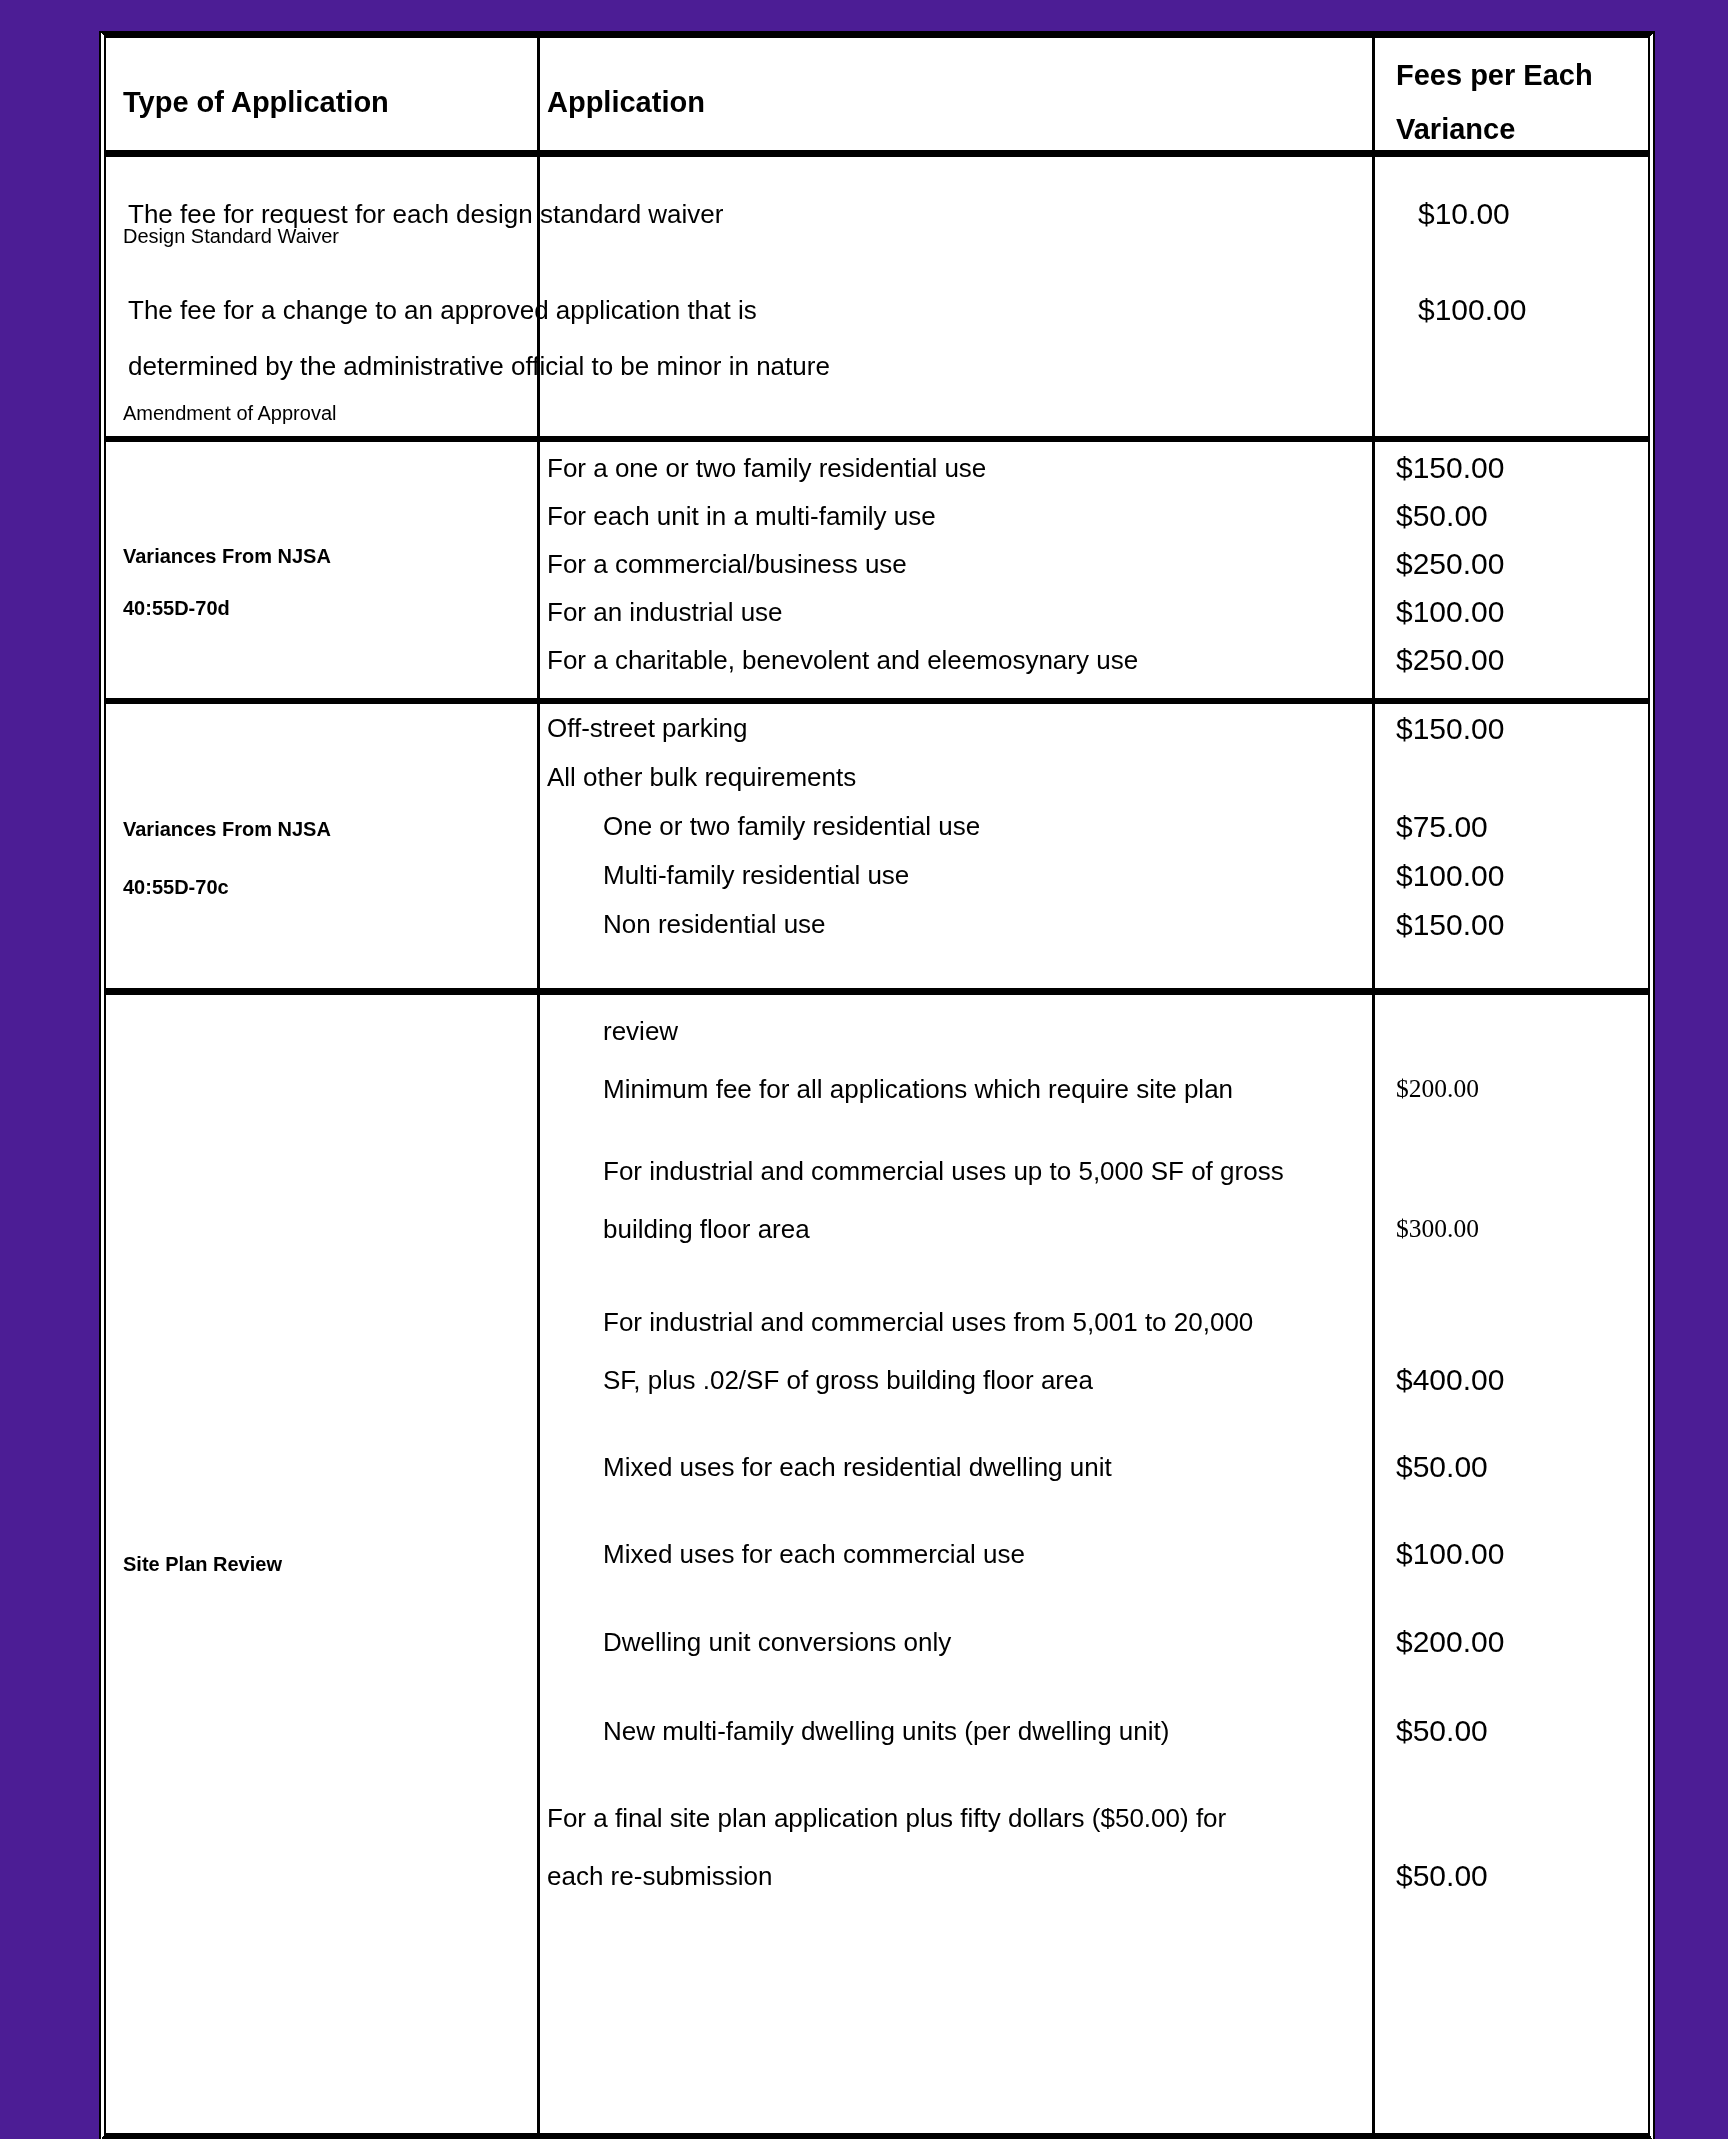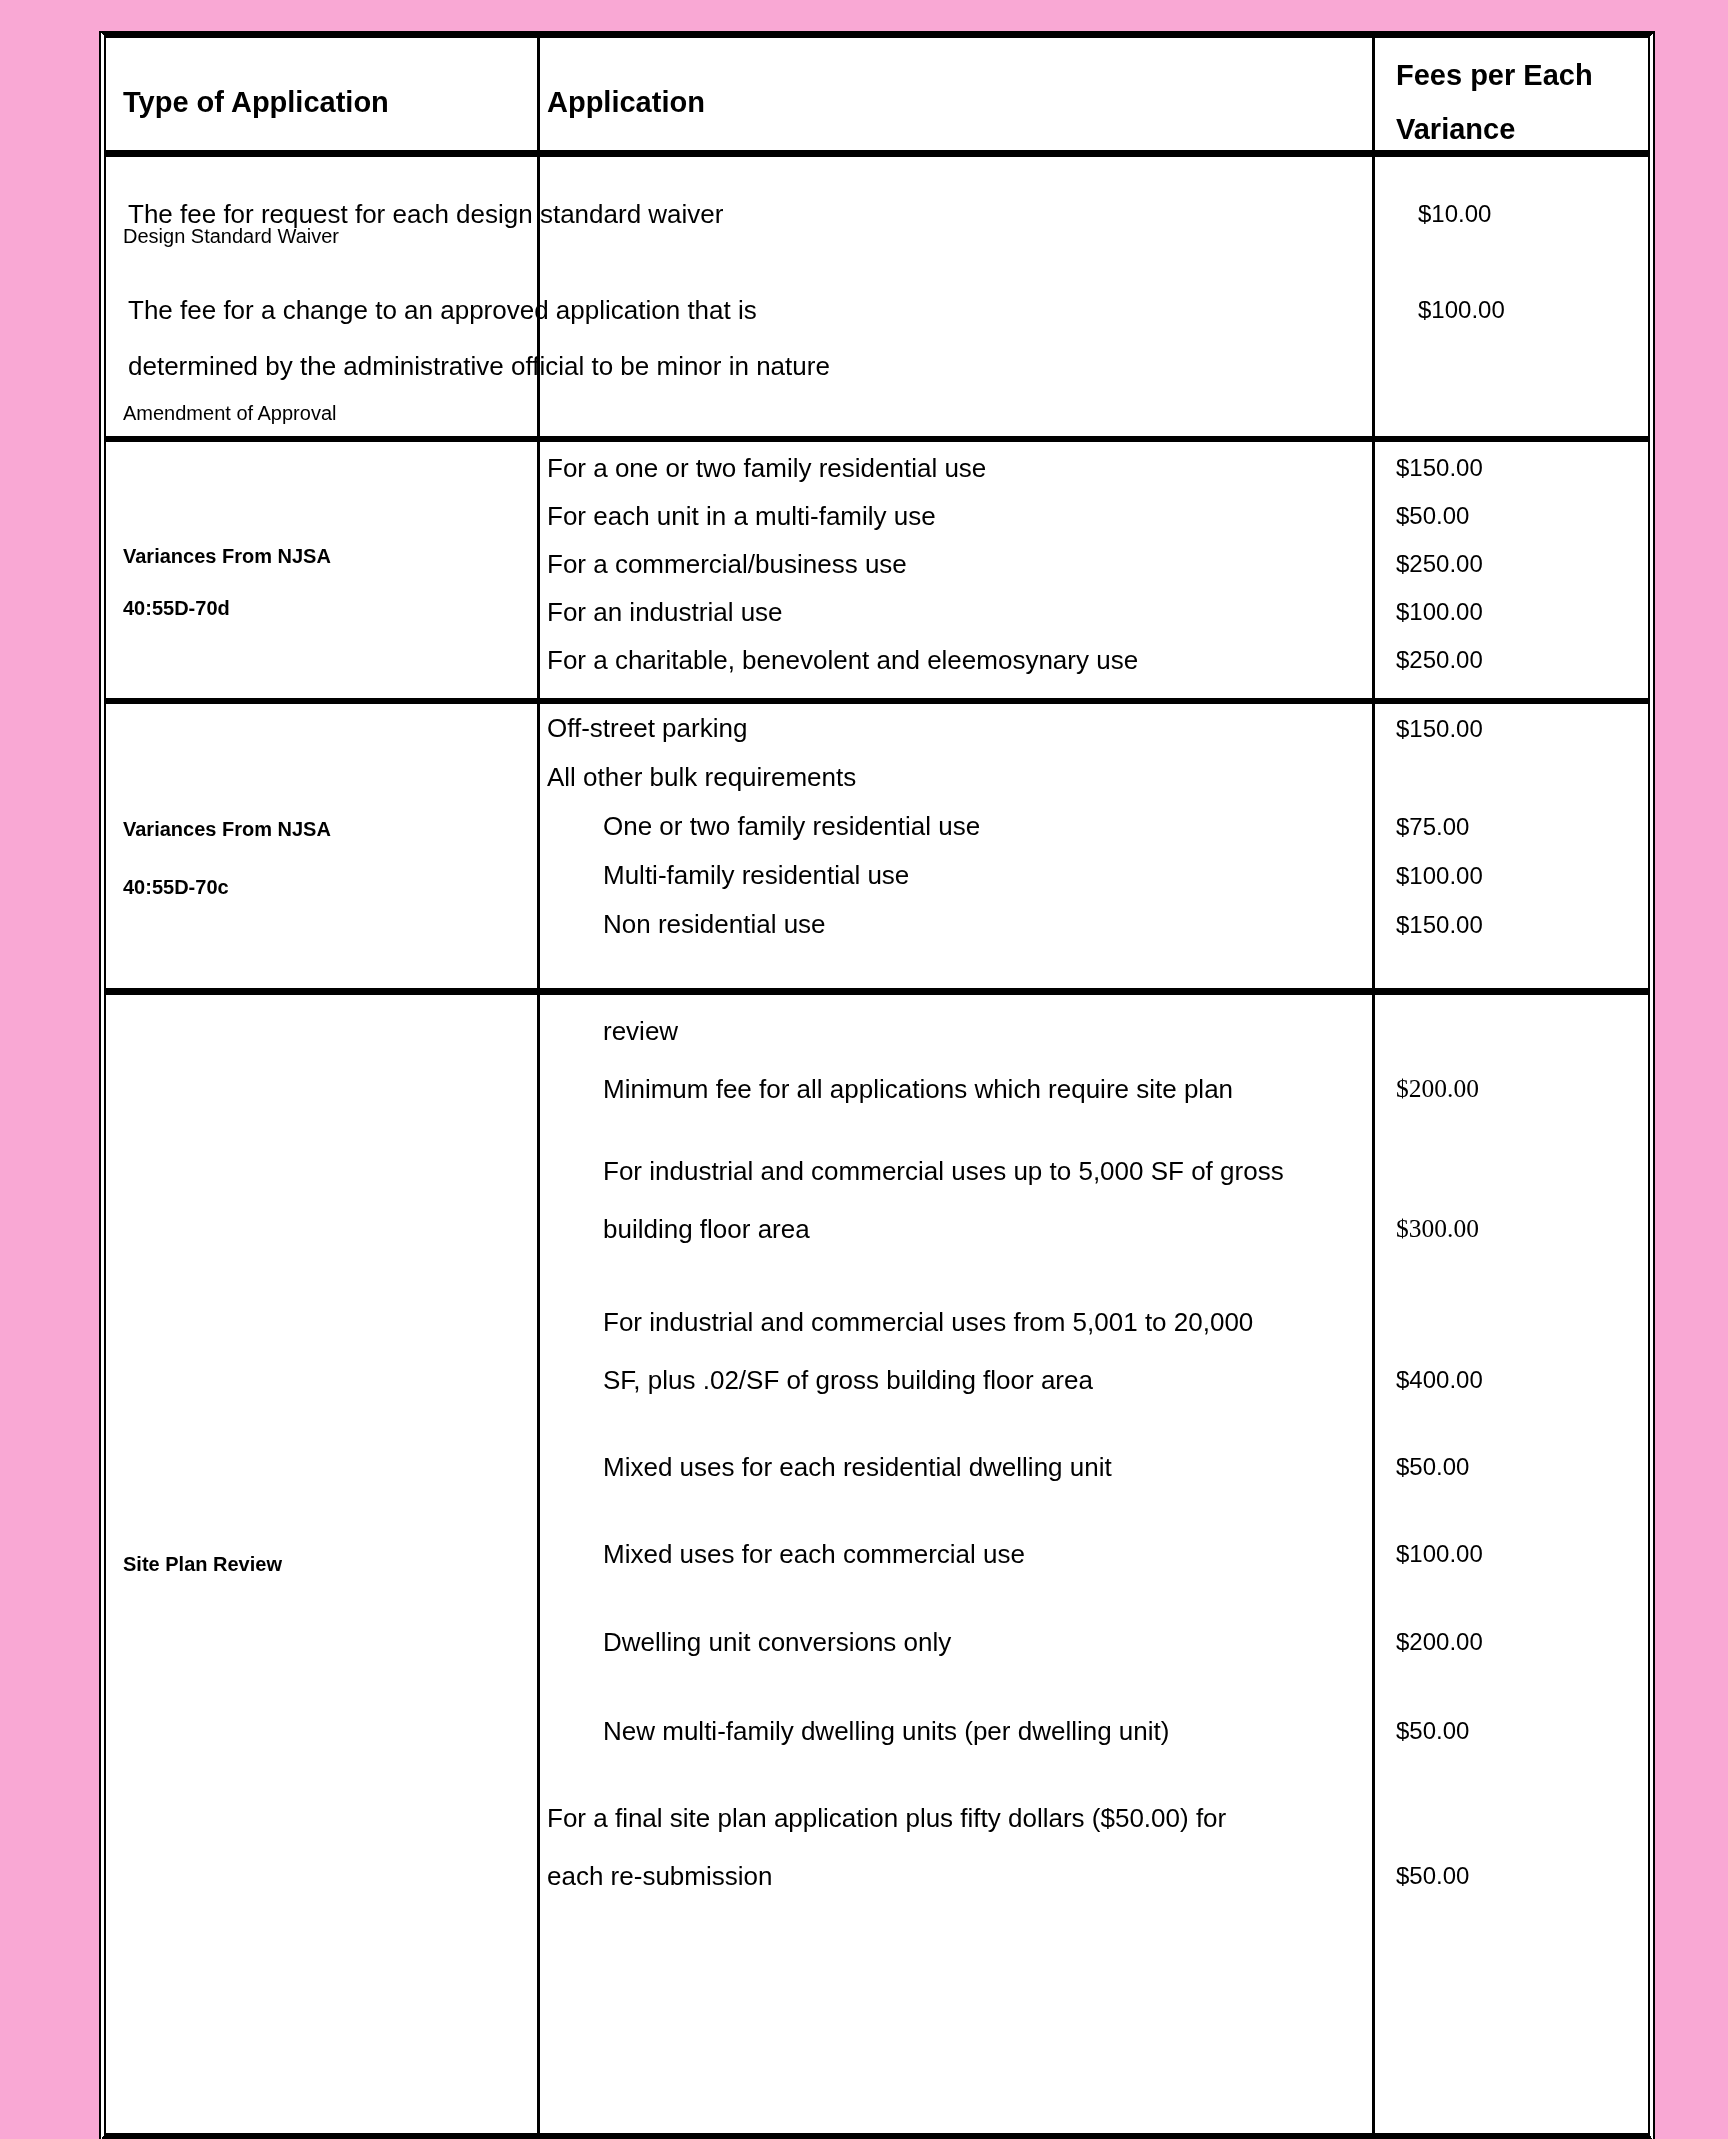--- a/index.html
+++ b/index.html
@@ -1,17 +1,17 @@
 <!DOCTYPE html>
 <html style="font-size:12.4px"><head>
 <meta charset="utf-8">
 <style>
   html,body{margin:0;padding:0;background:#ffffff;}
   .page{
-    position:relative;width:1729px;height:2140px;background:#f9a8d4;
+    position:relative;width:1729px;height:2140px;background:#4c1d95;
     font-family:"Liberation Sans",sans-serif;color:#000;overflow:hidden;
   }
   .table{
     position:absolute;left:99px;top:31px;width:1542px;
     border-left:7.7px double #000;border-right:7.7px double #000;
     border-top:7.7px solid #000;border-bottom:9.3px solid #000;
     background:#fff;
   }
   .vline{position:absolute;top:0;bottom:0;width:3.1px;background:#000;z-index:2;}
   .v1{left:431px}
@@ -23,21 +23,21 @@
   .section{position:relative;}
   .s1{height:250px;border-bottom:6.2px solid #000;}
   .s2{height:254px;border-bottom:6.2px solid #000;}
   .s3{height:284px;border-bottom:7.7px solid #000;}
   .s4{height:1132px;padding-top:6.2px;}
   .tlabel{position:absolute;left:17px;line-height:31px;font-size:20px;white-space:nowrap;}
   .bold{font-weight:bold;}
   .entry{position:relative;}
   .line{padding-left:441px;white-space:nowrap;font-size:26px;}
   .indent .line{padding-left:497px;}
-  .fee{position:absolute;left:1290px;top:0;font-size:24px;white-space:nowrap;}
+  .fee{position:absolute;left:1290px;top:0;font-size:30px;white-space:nowrap;}
   .fee-bottom{top:auto;bottom:0;}
   .serif{font-family:"Liberation Serif",serif;font-size:25.5px;}
   .s1 .line,.s1 .fee{line-height:56px;padding-left:22px;}
   .s2 .line,.s2 .fee{line-height:48px;}
   .s3 .line,.s3 .fee{line-height:49px;}
   .s4 .line,.s4 .fee{line-height:58px;}
 </style>
 </head>
 <body>
 

